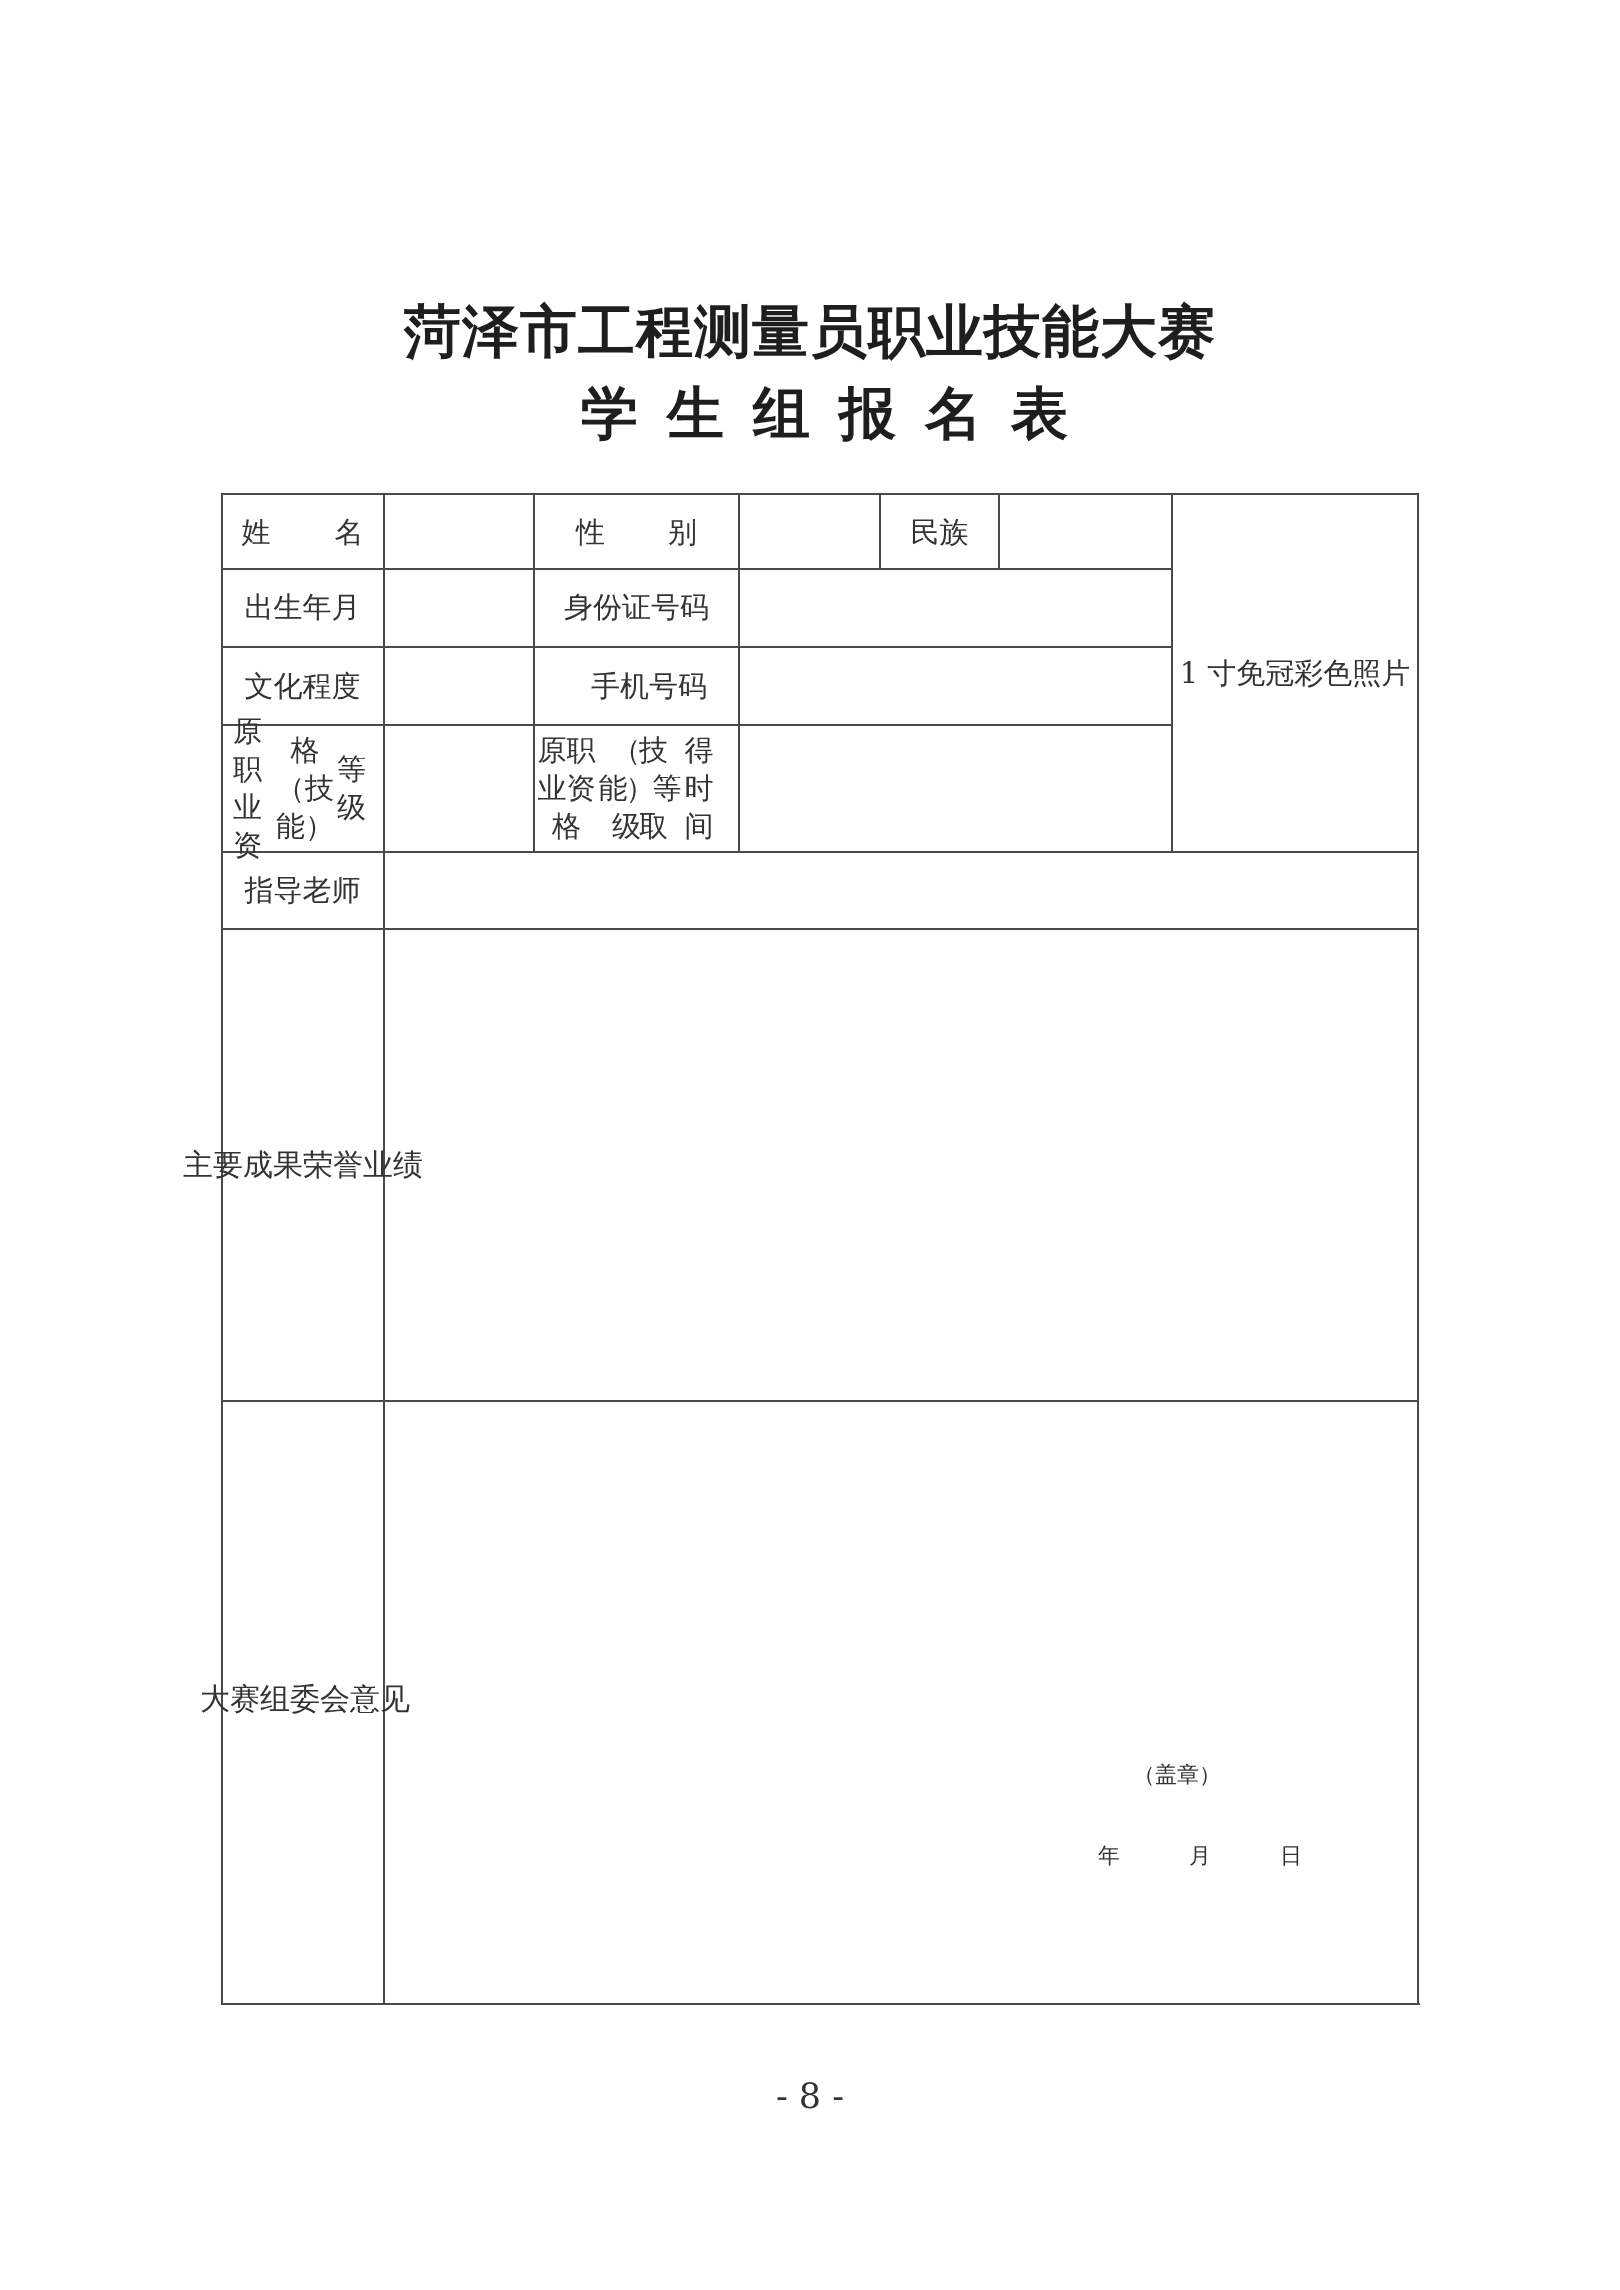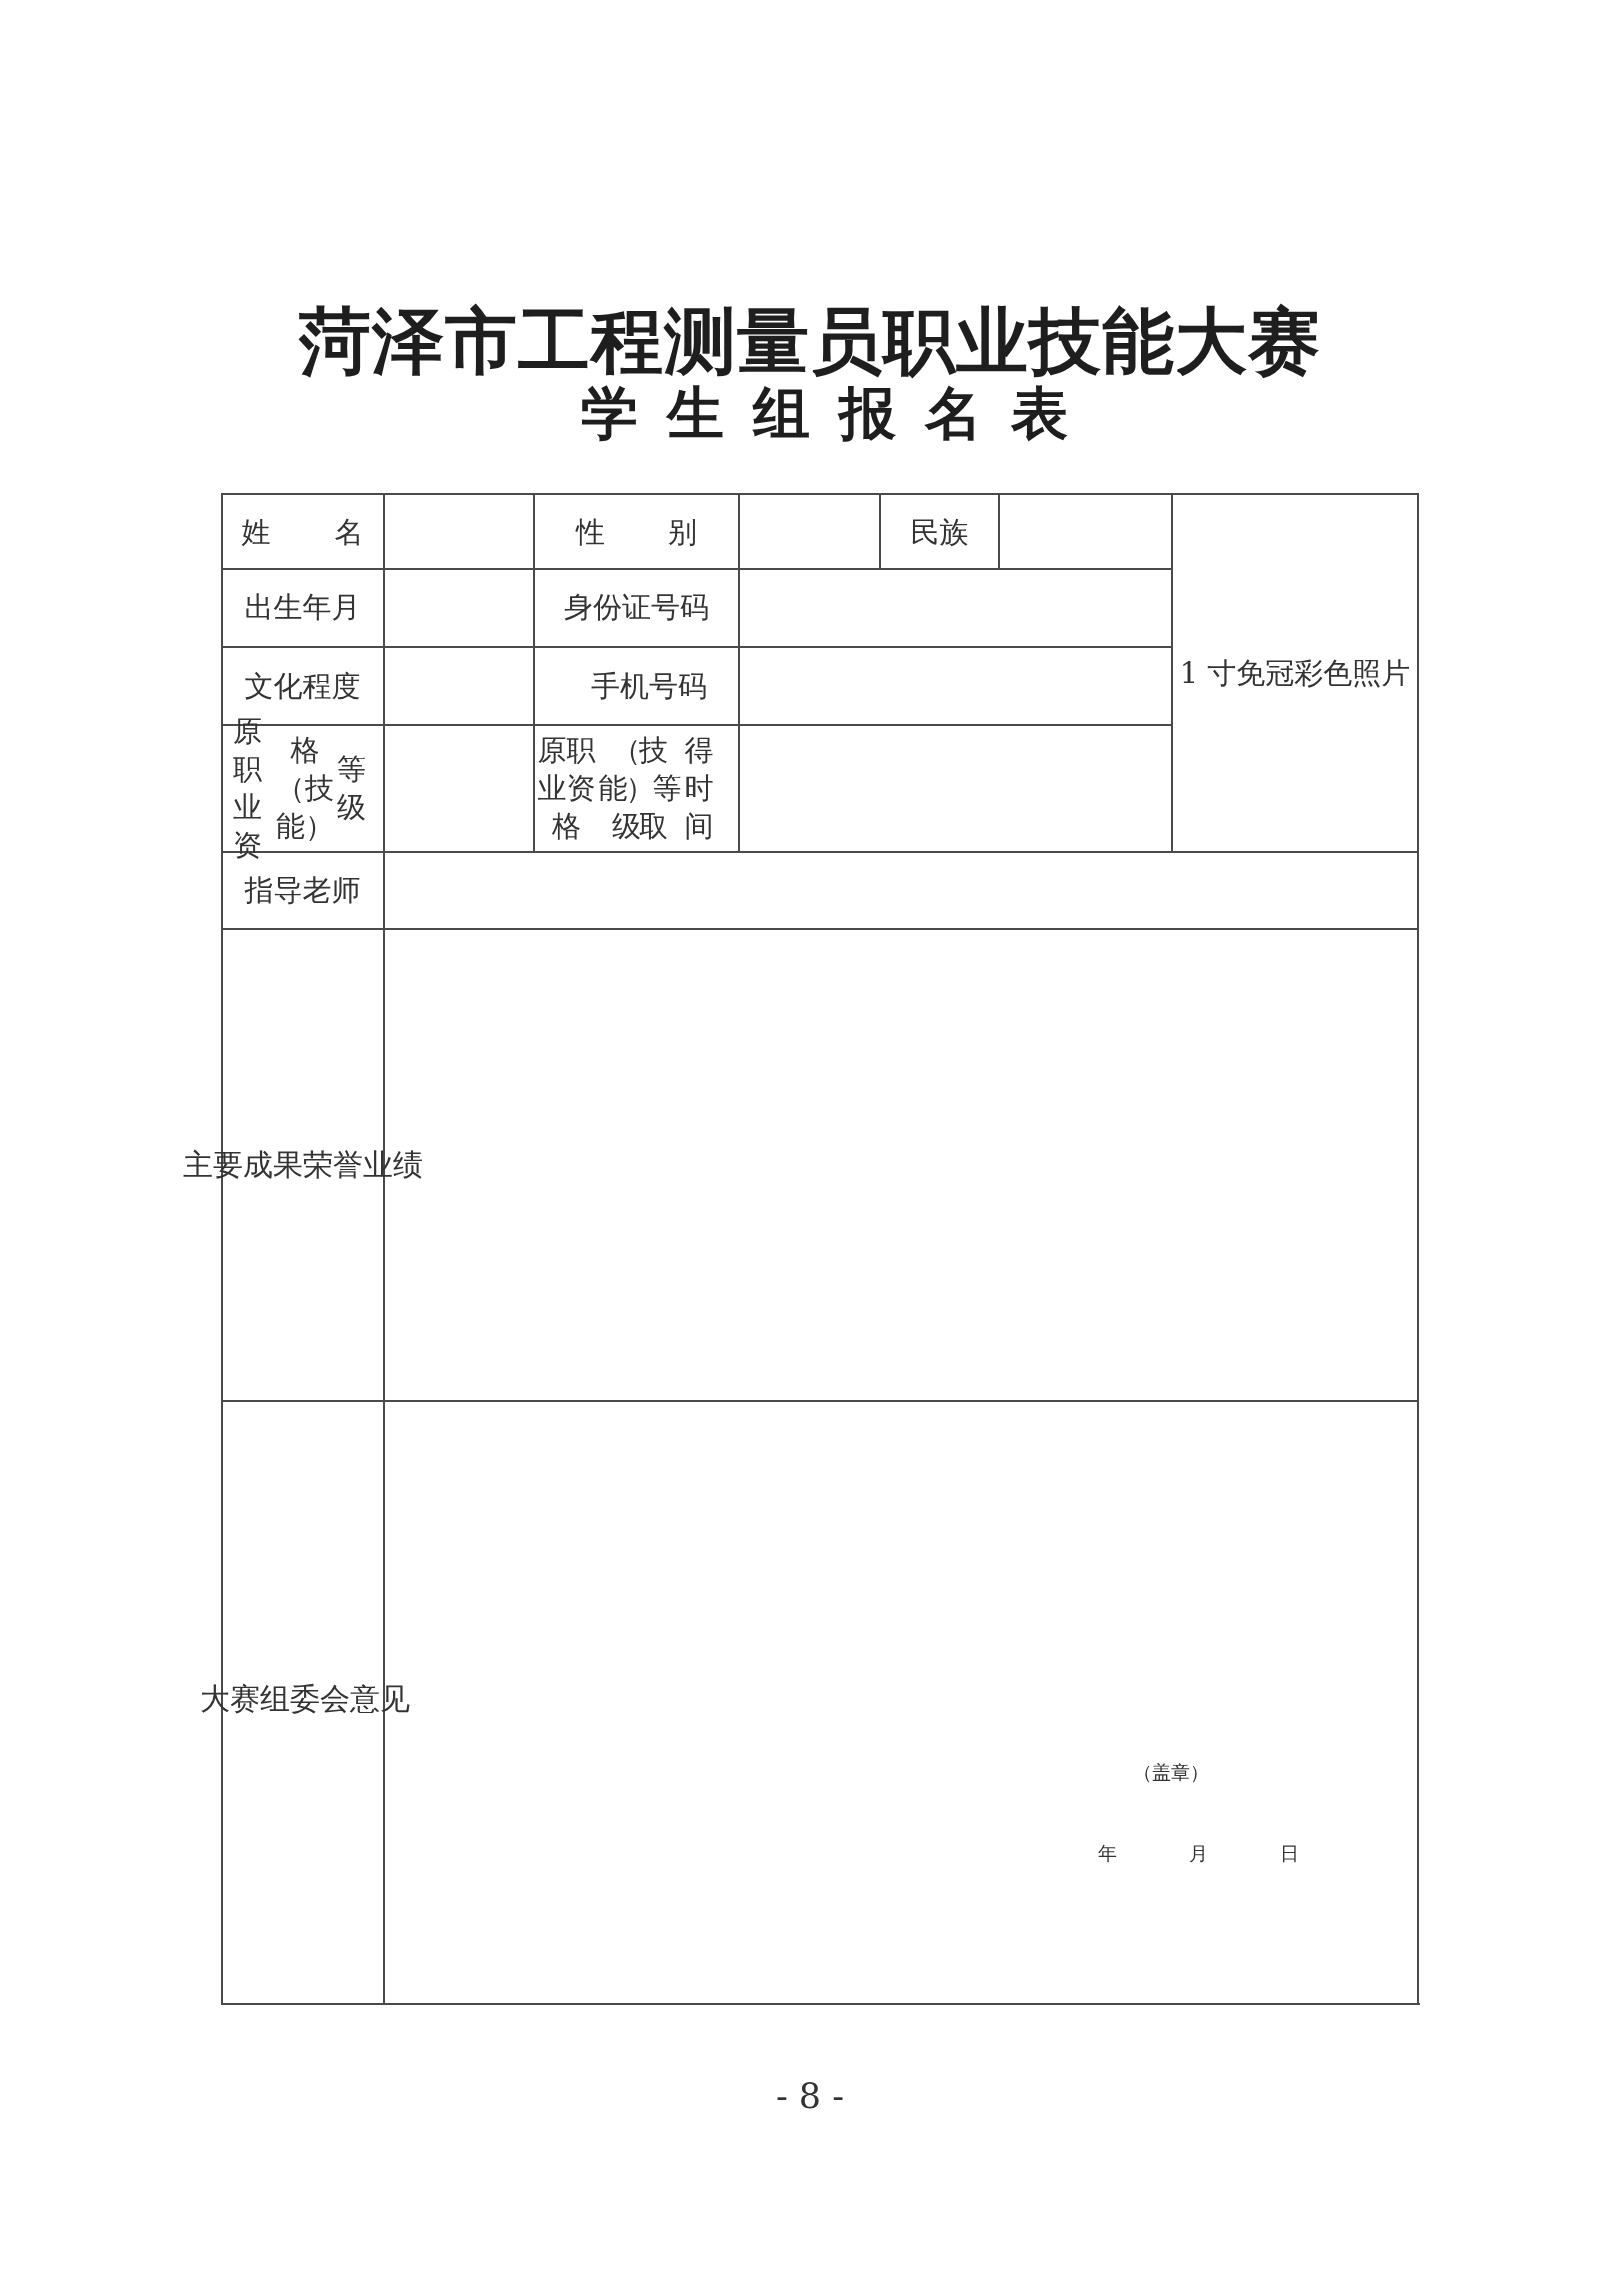--- a/index.html
+++ b/index.html
@@ -1,29 +1,29 @@
 <!DOCTYPE html>
 <html><head>
 <meta charset="utf-8">
 <style>
   html, body { margin: 0; padding: 0; background: #ffffff; }
   body { width: 1620px; height: 2291px; position: relative; overflow: hidden;
          font-family: "DejaVu Serif", "Liberation Serif", serif; color: #2b2b2b; }
   .title { position: absolute; left: 0; width: 1620px; text-align: center;
            font-family: "DejaVu Serif", "Liberation Serif", serif; font-weight: bold; color: #1e1e1e; }
-  .title.l1 { top: 294px; font-size: 72px; letter-spacing: 1px; }
+  .title.l1 { top: 294px; font-size: 57px; letter-spacing: 1px; }
   .title.l2 { top: 376px; font-size: 57px; letter-spacing: 29px; padding-left: 29px; }
   .cell { position: absolute; box-sizing: border-box; display: flex; align-items: center; justify-content: center;
           text-align: center; font-size: 29px; line-height: 37px; color: #333; }
   .hl { position: absolute; height: 2px; background: #4a4a4a; }
   .vl { position: absolute; width: 2px; background: #4a4a4a; }
   .spread { justify-content: space-between; padding: 0 19.6px; }
   .vtext { flex-direction: row; line-height: 42px; }
   .vtext span { display: block; }
-  .stamp { position: absolute; font-size: 19px; color: #333; }
+  .stamp { position: absolute; font-size: 22px; color: #333; }
   .pageno { position: absolute; top: 2076px; left: 0; width: 1620px; text-align: center; font-size: 35px; color: #333; }
 </style>
 </head>
 <body>
 
 <div class="title l1">菏泽市工程测量员职业技能大赛</div>
 <div class="title l2">学生组报名表</div>
 
 <div>
 

